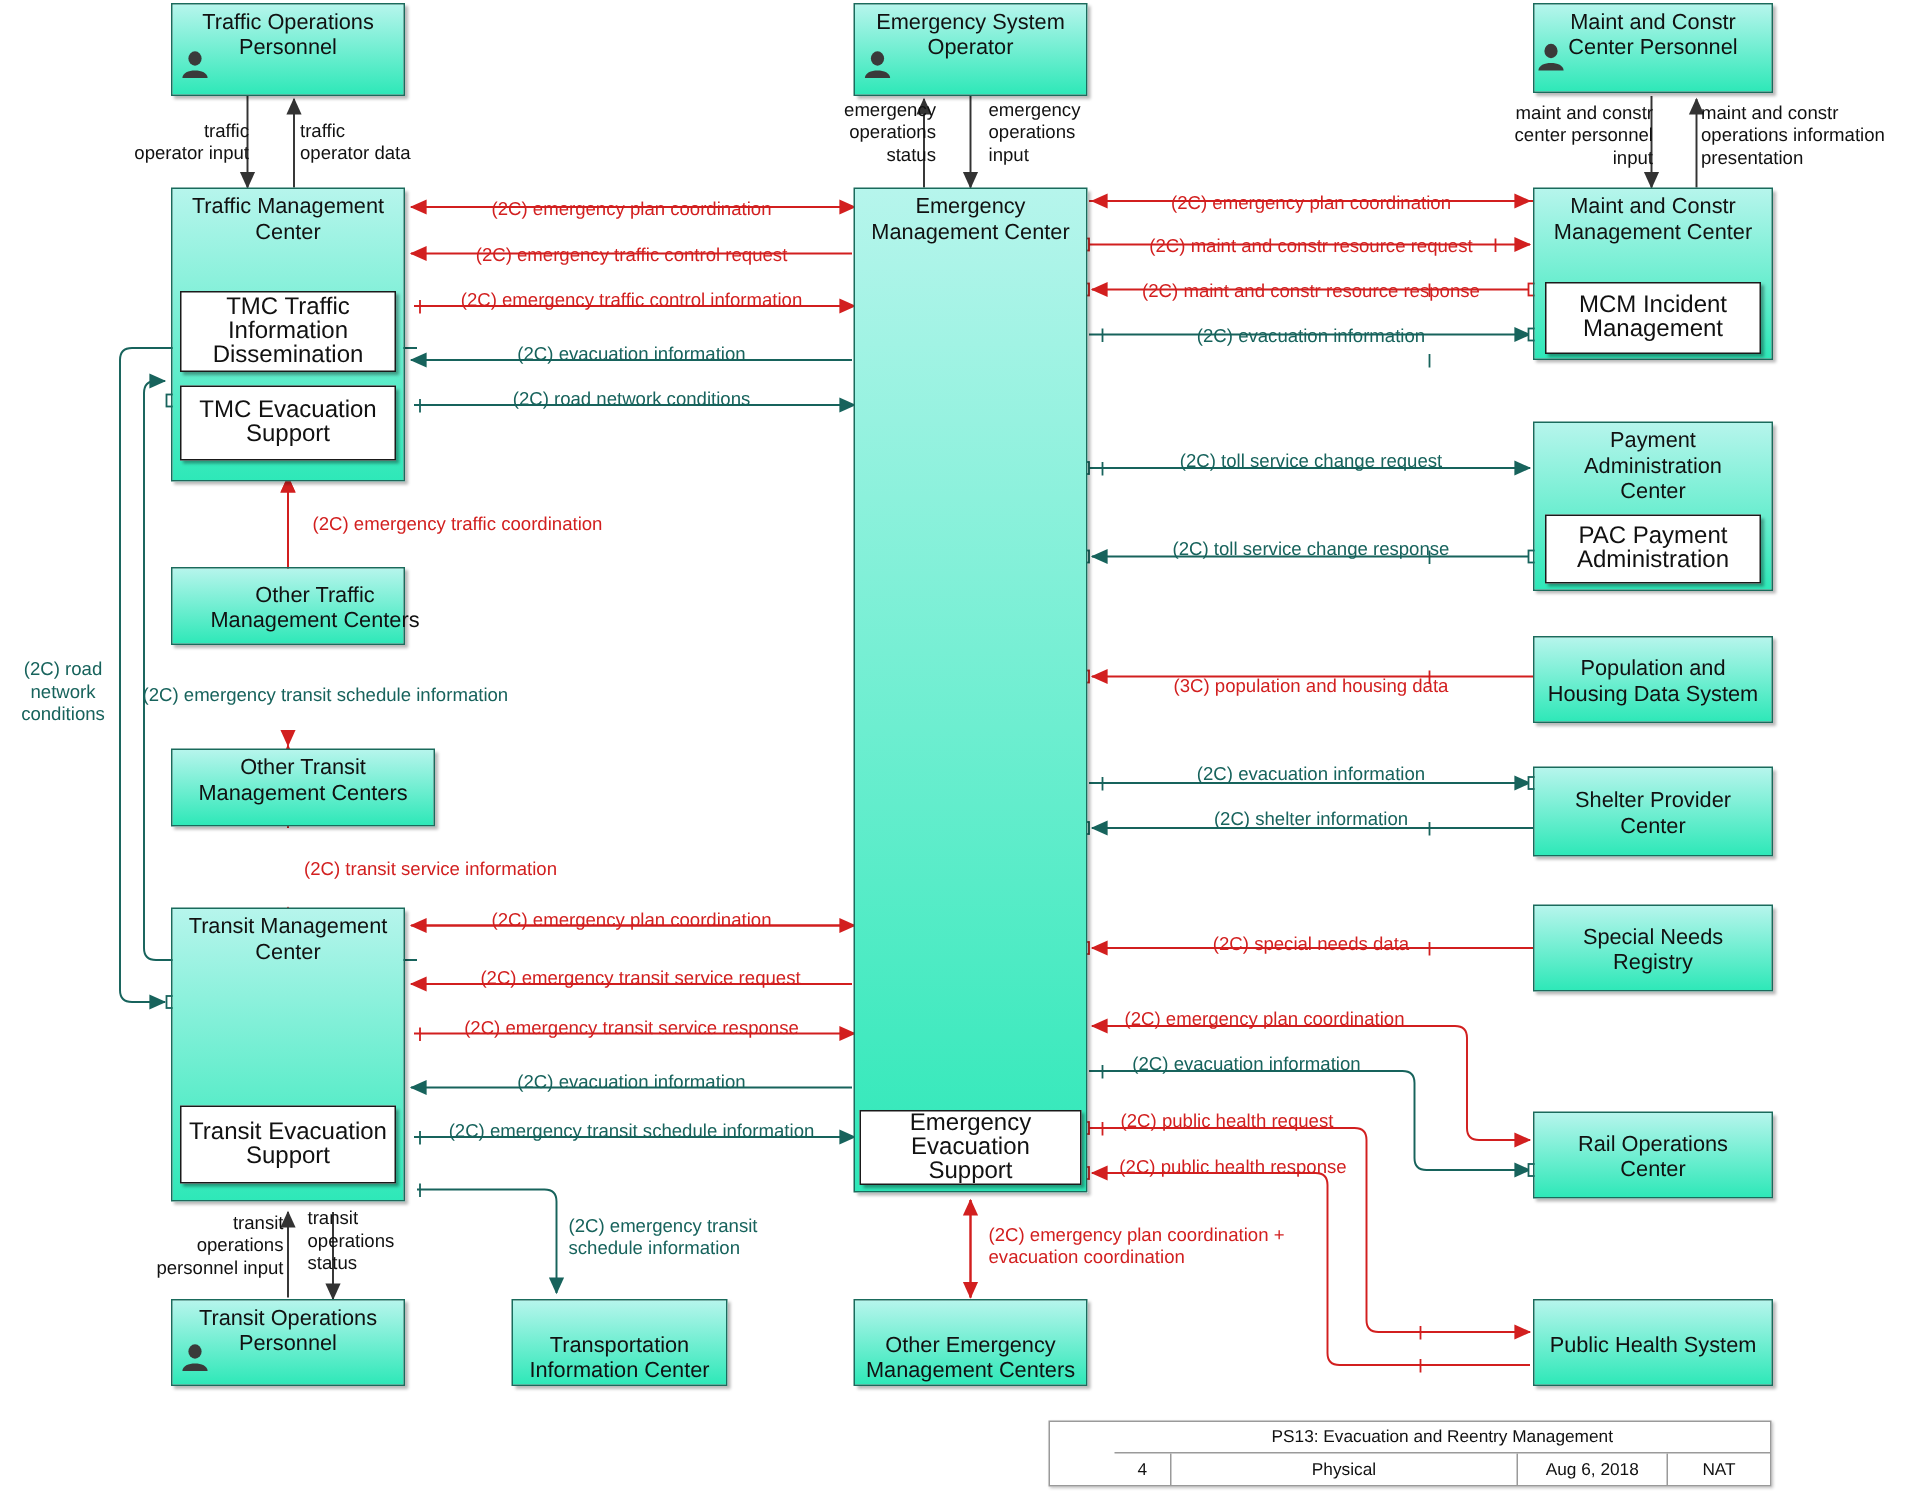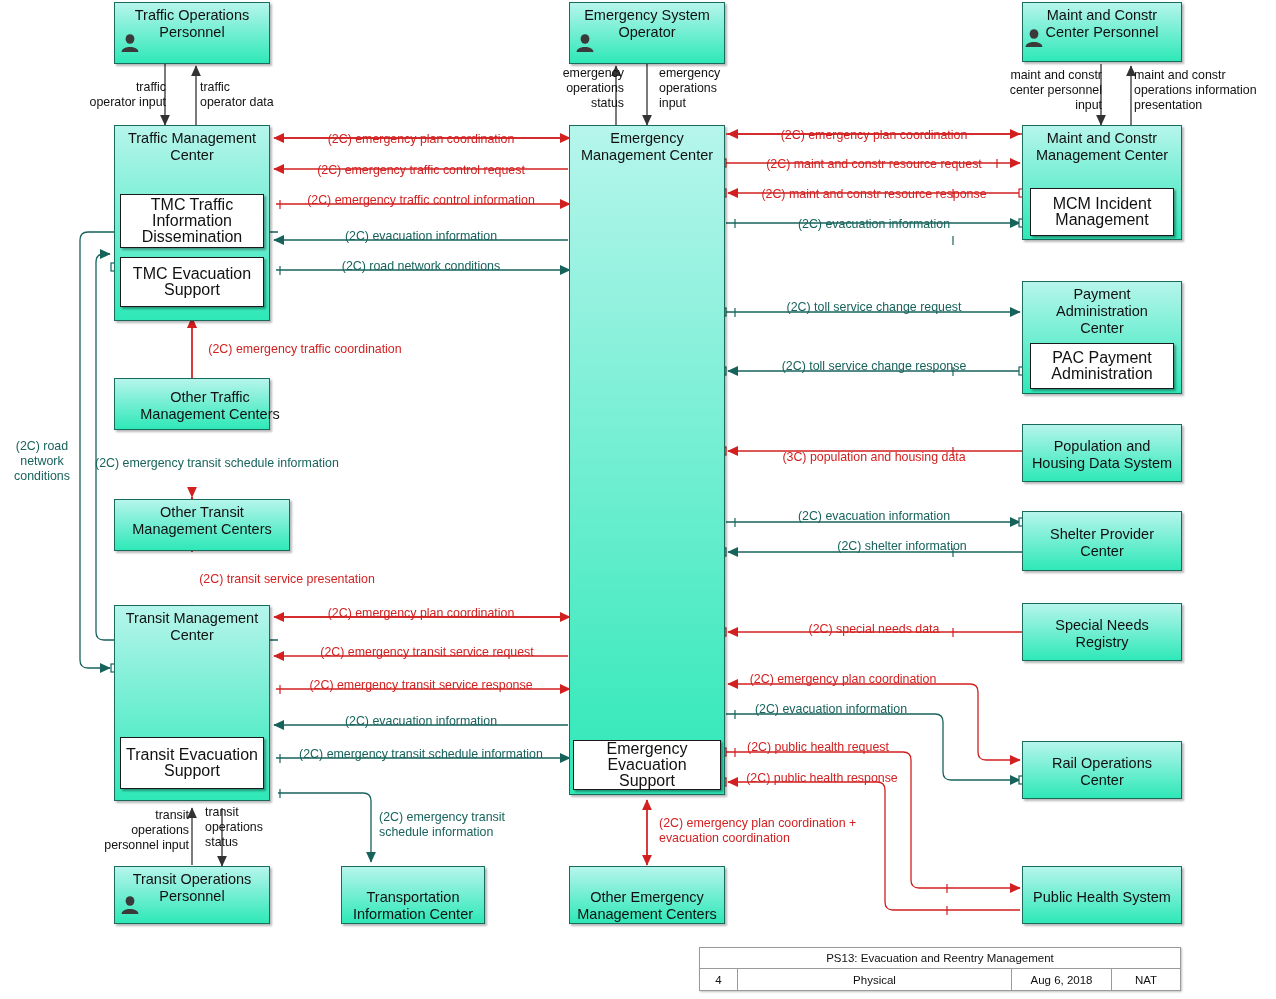--- a/index.html
+++ b/index.html
@@ -26,21 +26,21 @@
   .lbl{position:absolute;font-size:12.4px;line-height:15px;white-space:pre;}
   .lbl.red{color:#d21f1f;}
   .lbl.teal{color:#17635c;}
   .lbl.blk{color:#111;}
   .lbl.c{text-align:center;transform:translateX(-50%);}
   .lbl.r{text-align:right;transform:translateX(-100%);}
 
   
   #legend{position:absolute;left:699px;top:947px;width:482px;height:44px;
           border:1px solid #9a9a9a;background:#fff;box-sizing:border-box;
-          box-shadow:1px 1px 2px rgba(0,0,0,.25);}
+          box-shadow:1px 1px 2px rgba(0,0,0,.25);padding-left:43px;}
   #legend .row{display:flex;width:100%;box-sizing:border-box;}
   #legend .row1{height:21px;border-bottom:1px solid #9a9a9a;}
   #legend .row2{height:21px;}
   #legend .cell{display:flex;align-items:center;justify-content:center;
                 font-size:11.5px;color:#111;box-sizing:border-box;}
   #legend .c-title{width:100%;}
   #legend .c-num{width:38px;border-right:1px solid #9a9a9a;}
   #legend .c-view{flex:1;border-right:1px solid #9a9a9a;}
   #legend .c-date{width:100px;border-right:1px solid #9a9a9a;}
   #legend .c-nat{width:68px;}
@@ -374,21 +374,21 @@
   <div class="lbl teal c" style="left:421px;top:229px;">(2C) evacuation information</div>
   <div class="lbl teal c" style="left:421px;top:259px;">(2C) road network conditions</div>
 
   <div class="lbl red c" style="left:305px;top:342px;">(2C) emergency traffic coordination</div>
 
   <div class="lbl teal c" style="left:42px;top:439px;text-align:center;">(2C) road
 network
 conditions</div>
   <div class="lbl teal" style="left:95px;top:456px;">(2C) emergency transit schedule information</div>
 
-  <div class="lbl red c" style="left:287px;top:572px;">(2C) transit service presentation</div>
+  <div class="lbl red c" style="left:287px;top:572px;">(2C) transit service information</div>
 
   <div class="lbl red c" style="left:421px;top:606px;">(2C) emergency plan coordination</div>
   <div class="lbl red c" style="left:427px;top:645px;">(2C) emergency transit service request</div>
   <div class="lbl red c" style="left:421px;top:678px;">(2C) emergency transit service response</div>
   <div class="lbl teal c" style="left:421px;top:714px;">(2C) evacuation information</div>
   <div class="lbl teal c" style="left:421px;top:747px;">(2C) emergency transit schedule information</div>
 
   <div class="lbl teal" style="left:379px;top:810px;">(2C) emergency transit
 schedule information</div>
 
@@ -399,21 +399,21 @@
   <div class="lbl red c" style="left:874px;top:157px;">(2C) maint and constr resource request</div>
   <div class="lbl red c" style="left:874px;top:187px;">(2C) maint and constr resource response</div>
   <div class="lbl teal c" style="left:874px;top:217px;">(2C) evacuation information</div>
 
   <div class="lbl teal c" style="left:874px;top:300px;">(2C) toll service change request</div>
   <div class="lbl teal c" style="left:874px;top:359px;">(2C) toll service change response</div>
 
   <div class="lbl red c" style="left:874px;top:438px;margin-top:12px;">(3C) population and housing data</div>
 
   <div class="lbl teal c" style="left:874px;top:509px;">(2C) evacuation information</div>
-  <div class="lbl teal c" style="left:902px;top:539px;">(2C) shelter information</div>
+  <div class="lbl teal c" style="left:874px;top:539px;">(2C) shelter information</div>
 
   <div class="lbl red c" style="left:874px;top:622px;">(2C) special needs data</div>
 
   <div class="lbl red c" style="left:843px;top:672px;">(2C) emergency plan coordination</div>
   <div class="lbl teal c" style="left:831px;top:702px;">(2C) evacuation information</div>
 
   <div class="lbl red c" style="left:818px;top:740px;">(2C) public health request</div>
   <div class="lbl red c" style="left:822px;top:771px;">(2C) public health response</div>
 
   <div id="legend">

